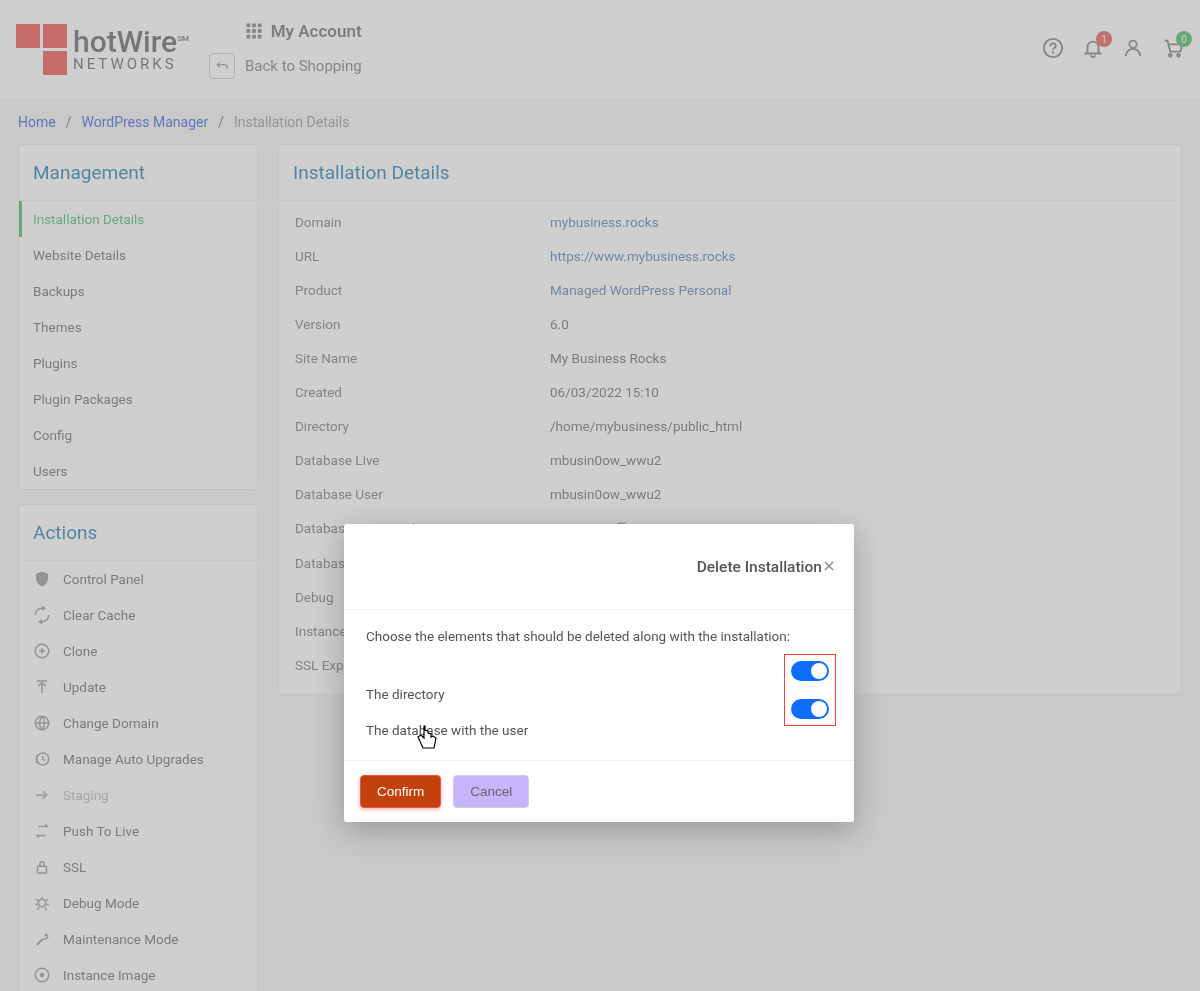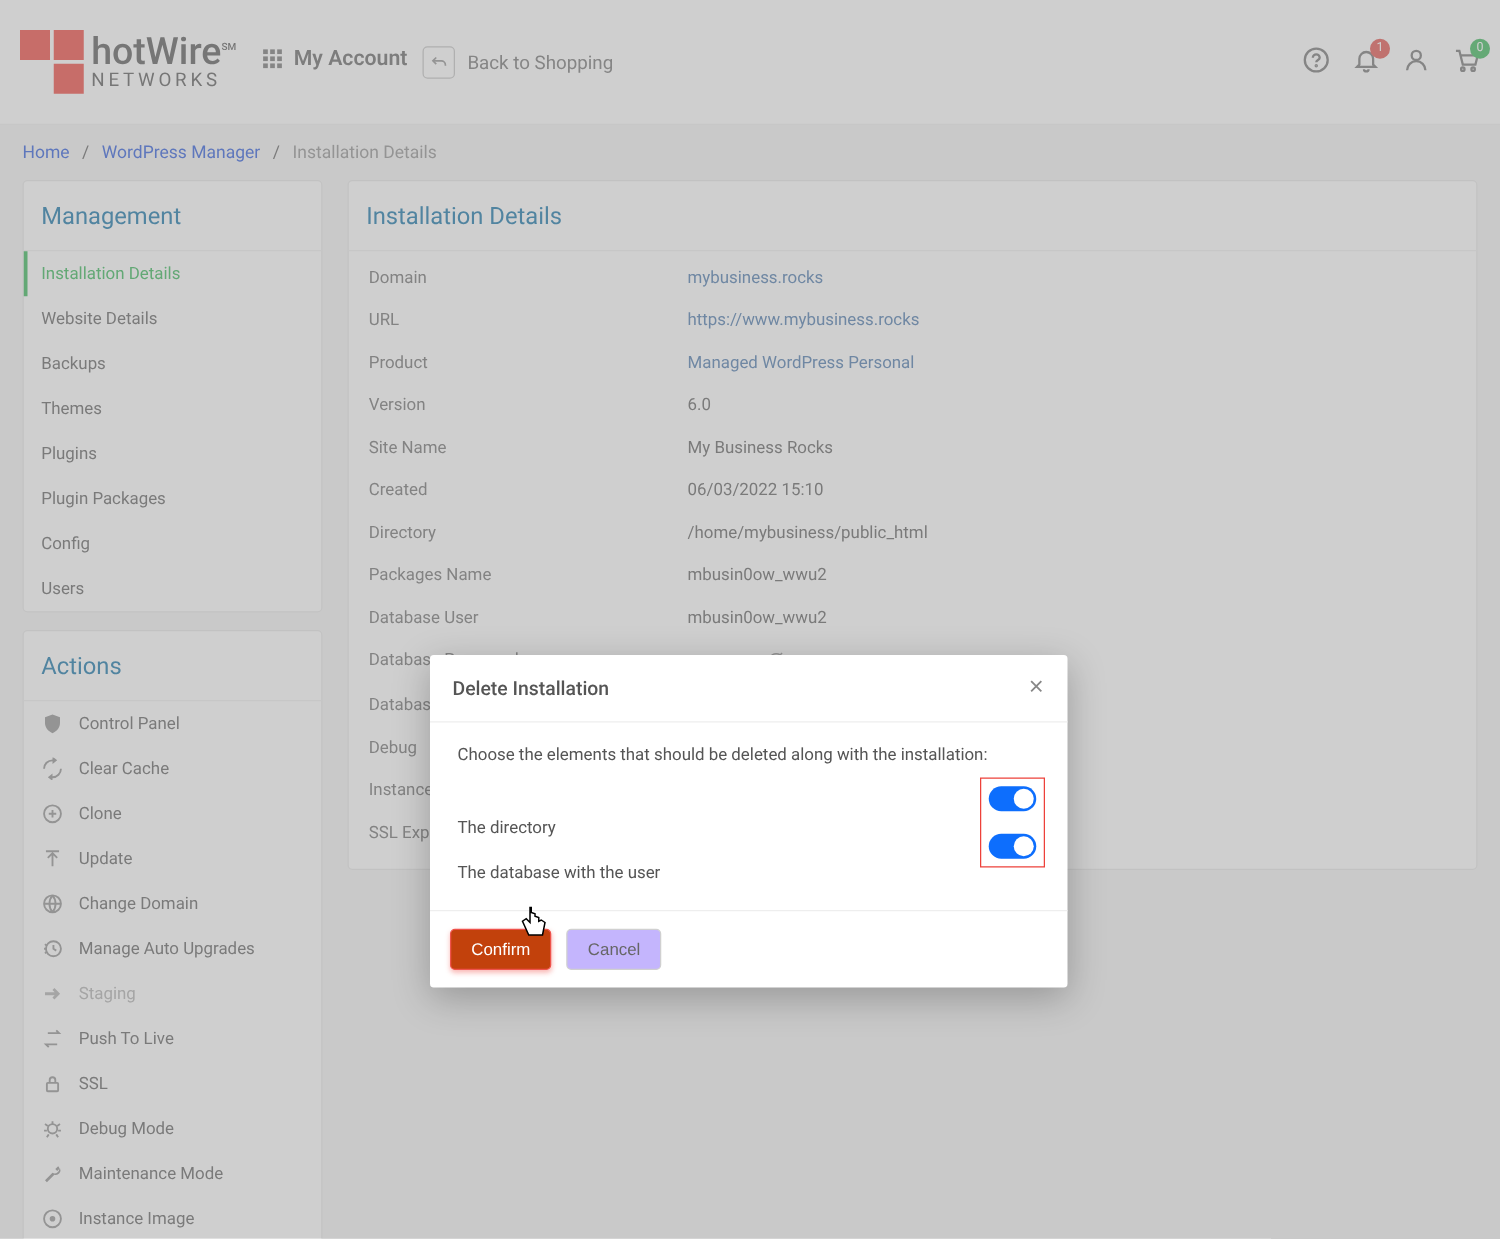--- a/index.html
+++ b/index.html
@@ -25,21 +25,21 @@
   }
   .logo-area { display: flex; align-items: center; margin-right: 20px; }
   .logo-squares { display: grid; grid-template-columns: 24px 24px; grid-template-rows: 24px 24px; gap: 3px; margin-right: 6px;}
   .logo-squares div { background:#ee3a32; }
   .logo-squares .blank { background:transparent; }
   .logo-text { line-height:1; }
   .logo-top { font-size: 30px; color:#4d4d4d; font-weight: 500; }
   .logo-bottom { font-size: 15px; color:#4d4d4d; letter-spacing: 3px; font-weight: 400;}
   .sm { font-size:8px; vertical-align: super; color:#4d4d4d; }
 
-  .header-nav { display:flex; align-items:flex-start; gap: 12px; }
+  .header-nav { display:flex; align-items:flex-end; gap: 12px; flex-direction: column; }
   .nav-item { display:flex; align-items:center; color:#5a5a5a; font-size:17px; font-weight:600; cursor:pointer; gap:8px;}
   .nav-item svg { fill:#6a6a6a; }
   .back-btn { display:flex; align-items:center; gap:10px; color:#6a6a6a; font-size:15px; font-weight:400; }
   .back-box { border:1px solid #c0c0c0; border-radius:4px; width:26px; height:26px; display:flex; align-items:center; justify-content:center; }
 
   .header-icons { margin-left:auto; display:flex; align-items:center; gap:18px; }
   .header-icons .icon-wrap { position:relative; cursor:pointer; color:#6a6a6a; }
   .badge { position:absolute; top:-6px; right:-8px; background:#e0443e; color:#fff; border-radius:50%; font-size:10px; width:16px; height:16px; display:flex; align-items:center; justify-content:center;}
   .badge.green { background:#2bb24c; }
 
@@ -67,21 +67,21 @@
   .row .label { width:255px; color:#666; }
   .row .value { color:#555; }
   .row .value.link { color:#3f6fa6; cursor:pointer; }
   .eye-off { display:inline-block; margin-left:6px; }
 
   
   .overlay { position:absolute; inset:0; background:rgba(160,160,160,0.5); }
 
   
   .modal { position:absolute; top:524px; left:344px; width:510px; background:#fff; border-radius:3px; box-shadow:0 8px 30px rgba(0,0,0,0.25); z-index:20; }
-  .modal-header { display:flex; align-items:center; justify-content:space-between; padding:16px 18px; border-bottom:1px solid #eee; }
+  .modal-header { display:flex; align-items:center; justify-content:flex-end; padding:32px 18px; border-bottom:1px solid #eee; }
   .modal-title { font-size:15.5px; font-weight:500; color:#555; }
   .modal-close { cursor:pointer; color:#888; font-size:18px; }
   .modal-body { padding: 18px 18px 22px 22px; font-size:13.5px; color:#555; }
   .modal-body .msg { margin-bottom:10px; }
   .toggle { width:38px; height:20px; background:#0d6efd; border-radius:12px; position:relative; cursor:pointer; }
   .toggle::after { content:''; width:16px; height:16px; background:#fff; border-radius:50%; position:absolute; right:2px; top:2px; }
   .toggle-highlight { position:absolute; right:16px; top:56px; border:1px solid #ed413a; padding:6px; }
 
   .modal-footer { border-top:1px solid #eee; padding:14px 16px; display:flex; gap:12px; }
   .btn { border-radius:4px; padding:8px 16px; font-size:13.5px; cursor:pointer; border:1px solid #d0d0d0; background:#c4b5fd; color:#666;}
@@ -324,21 +324,21 @@
           </div>
           <div class="row">
             <div class="label">Created</div>
             <div class="value">06/03/2022 15:10</div>
           </div>
           <div class="row">
             <div class="label">Directory</div>
             <div class="value">/home/mybusiness/public_html</div>
           </div>
           <div class="row">
-            <div class="label">Packages Name</div>
+            <div class="label">Database Live</div>
             <div class="value">mbusin0ow_wwu2</div>
           </div>
           <div class="row">
             <div class="label">Database User</div>
             <div class="value">mbusin0ow_wwu2</div>
           </div>
           <div class="row">
             <div class="label">Database Password</div>
             <div class="value">**********<span class="eye-off"><svg width="14" height="14" viewBox="0 0 24 24" fill="#888">
                   <path d="M2 12s4-7 10-7 10 7 10 7-4 7-10 7S2 12 2 12z" fill="none" stroke="#888" stroke-width="2"></path>

